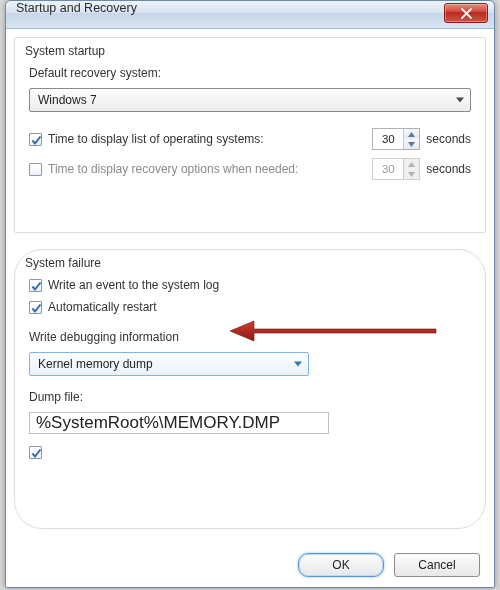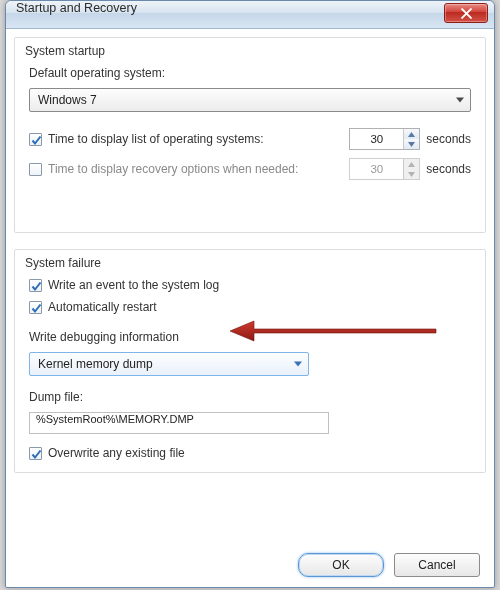--- a/index.html
+++ b/index.html
@@ -61,21 +61,21 @@
   }
   .panel {
     position: absolute;
     left: 0;
     right: 0;
     background: #fff;
     border: 1px solid #dcdcdc;
     border-radius: 2px;
   }
   .panel.startup { top: 2px; height: 196px; }
-  .panel.failure { top: 214px; height: 224px; }
+  .panel.failure { top: 214px; height: 280px; border-radius: 28px; }
   .grp-label {
     position: absolute;
     left: 10px;
     top: 6px;
     color: #333;
     font-size: 12px;
   }
   .body {
     position: absolute;
     left: 14px;
@@ -119,21 +119,21 @@
   }
   .chk.checked::after {
     content: "";
     position: absolute;
     left: 2px; top: -1px;
     width: 9px; height: 9px;
     background: none;
   }
   .chk.checked svg { position:absolute; left:0; top:0; width:13px; height:13px;}
   .spin {
-    width: 71px;
+    width: 48px;
     height: 22px;
     display: flex;
     border: 1px solid #b1b1b1;
     background: #fff;
   }
   .spin.disabled { color:#9a9a9a; border-color:#cfcfcf; }
   .spin .val {
     flex: 1;
     display: flex;
     align-items: center;
@@ -152,23 +152,23 @@
     display:flex;align-items:center;justify-content:center;
   }
   .spin.disabled .b { background:#efefef; }
   .spin .b svg { width:7px;height:5px; }
   .text {
     width: 300px;
     height: 22px;
     border: 1px solid #c0c0c0;
     padding: 0 6px;
     display:flex;
-    align-items:flex-start;
+    align-items:flex-end;
     background:#fff;
-    font-size: 11px;
+    font-size: 17px;
   }
   .disabled-text { color:#8a8a8a; }
   .btnbar {
     position: absolute;
     right: 14px;
     bottom: 10px;
     display: flex;
     gap: 10px;
   }
   .btn {
@@ -204,21 +204,21 @@
         </svg>
     </div>
   </div>
 
   <div class="client">
 
     <div class="panel startup">
       <div class="grp-label">System startup</div>
       <div class="body">
         <div class="row">
-            <span class="lbl">Default operating system:</span>
+            <span class="lbl">Default recovery system:</span>
           </div>
         <div class="row">
           <div class="select">
             <span>Windows 7</span>
             <span class="arrow"></span>
           </div>
         </div>
         <div style="height:8px"></div>
         <div class="row">
           <span class="chk checked">
@@ -305,21 +305,20 @@
             <span>%SystemRoot%\MEMORY.DMP</span>
           </div>
         </div>
         <div style="height:4px"></div>
         <div class="row">
           <span class="chk checked">
               <svg viewBox="0 0 13 13">
                 <path d="M2.5 6.5 L5 9.5 L10.5 2.5" stroke="#2f6db6" stroke-width="2" fill="none"></path>
               </svg>
             </span>
-          <span class="lbl">Overwrite any existing file</span>
         </div>
       </div>
     </div>
   </div>
 
   <div class="btnbar">
     <div class="btn default">
         <span>OK</span>
       </div>
     <div class="btn">

